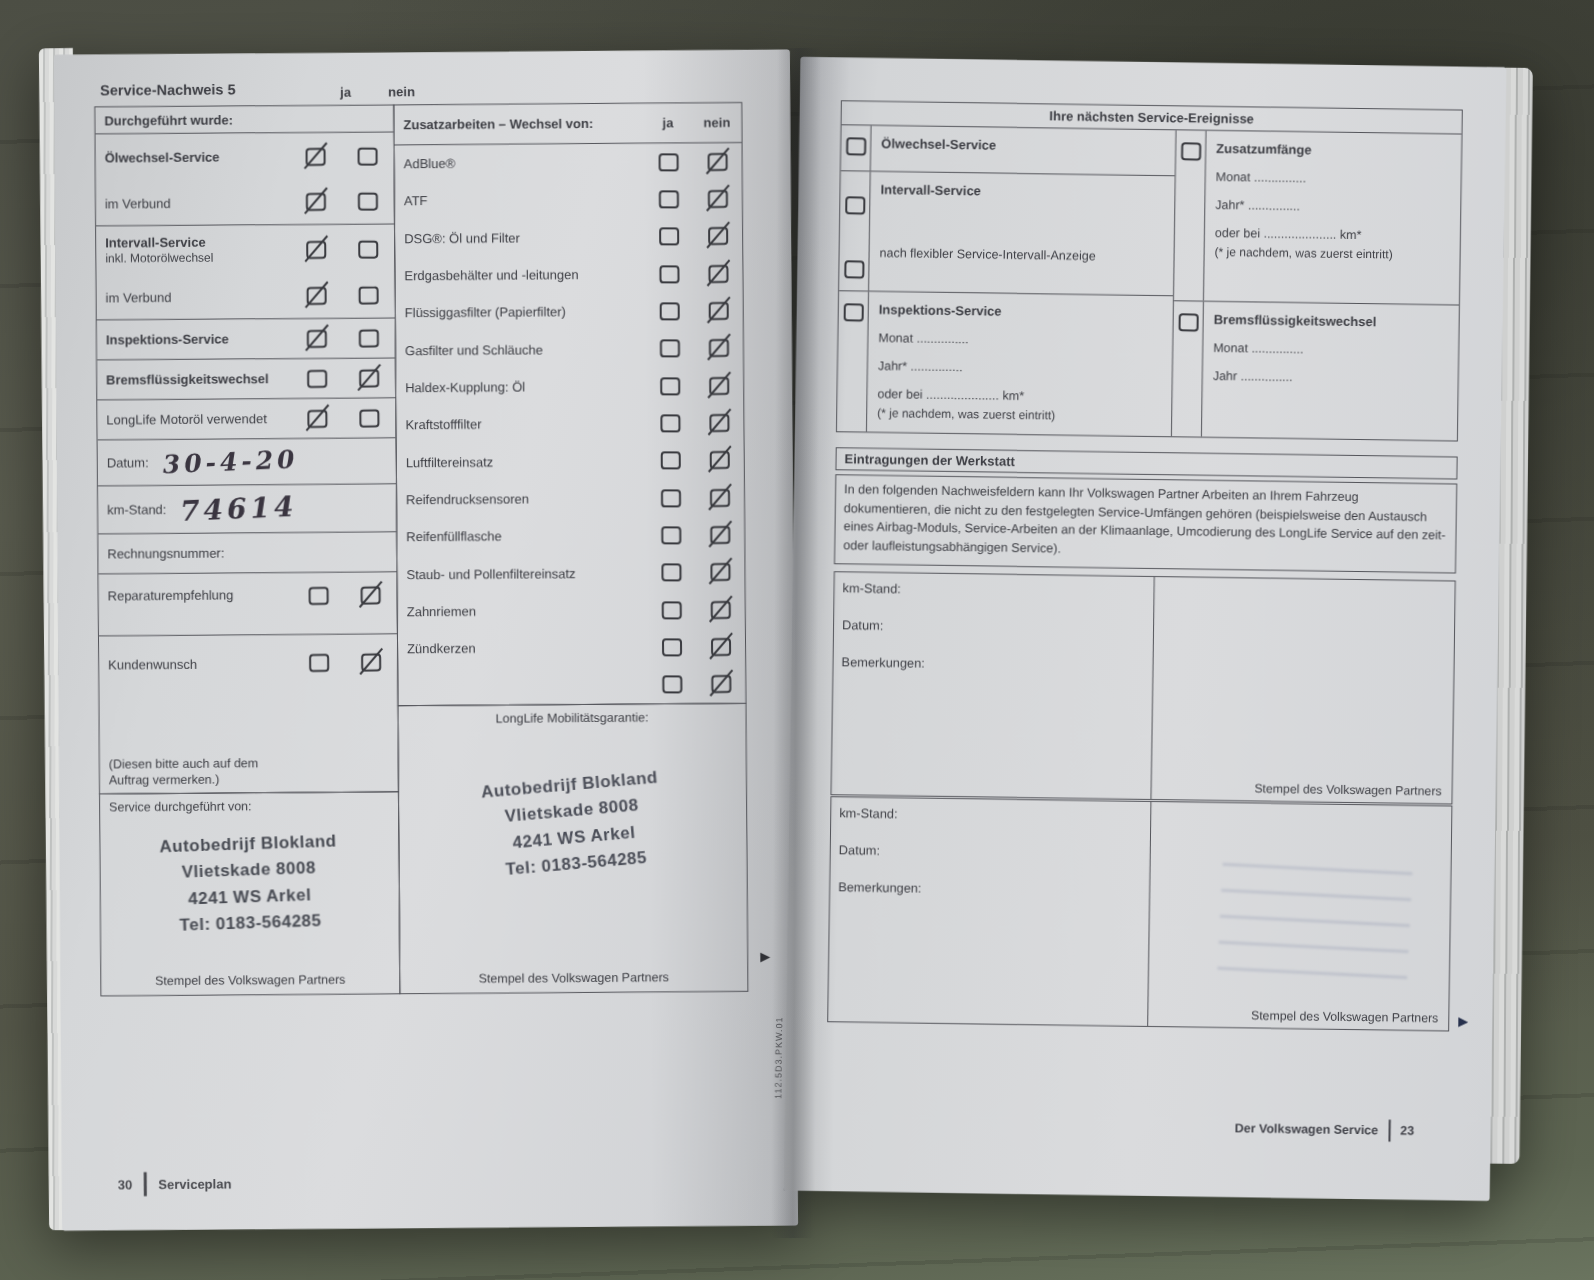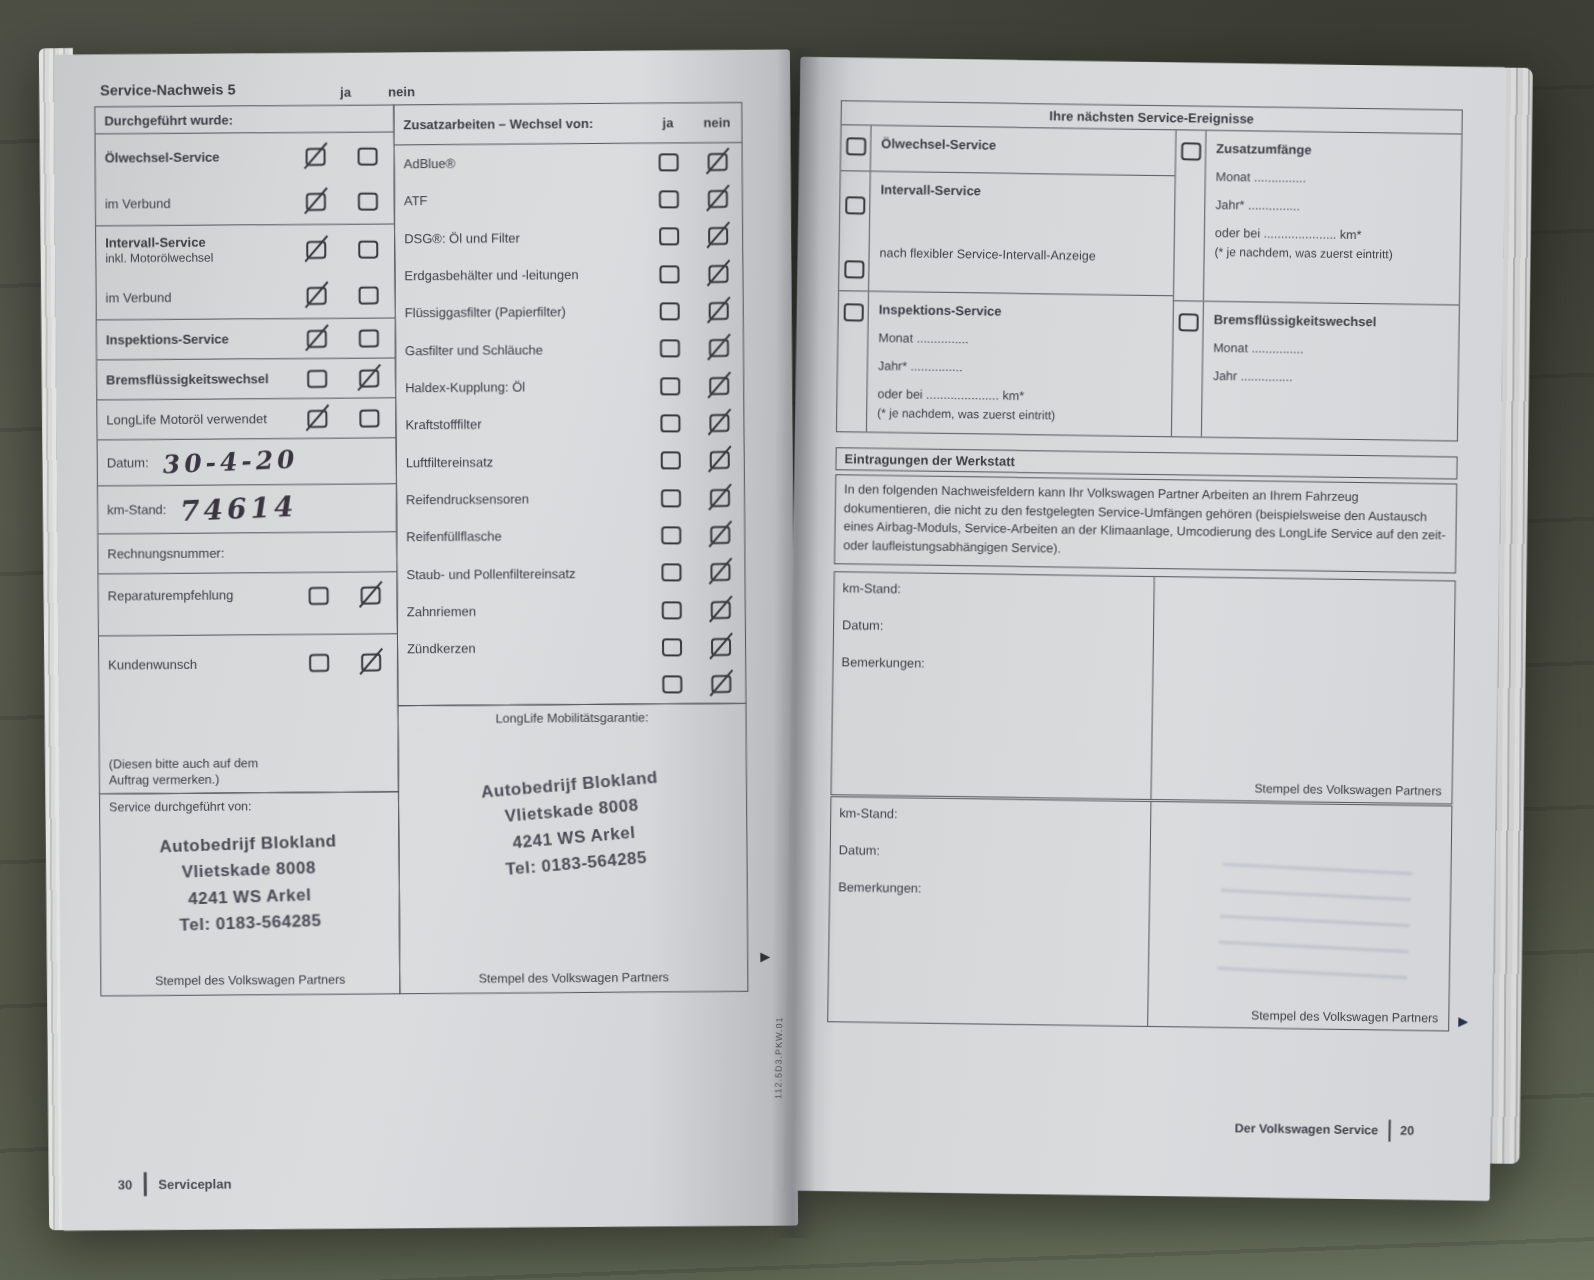--- a/index.html
+++ b/index.html
@@ -449,20 +449,20 @@
         <div class="ghost"></div>
         <div class="cap">Stempel des Volkswagen Partners</div>
       </div>
     </div>
 
     <div class="marker" style="left:672px;top:948px;color:#27314d;">▶</div>
 
     <div class="footR">
       <span class="b">Der Volkswagen Service</span>
       <span class="bar"></span>
-      <span class="b">20</span>
+      <span class="b">23</span>
     </div>
 
     <div class="spinecode">112.5D3.PKW.01</div>
   </div>
 
   <div class="spine"></div>
 </div>
 
 </body></html>

